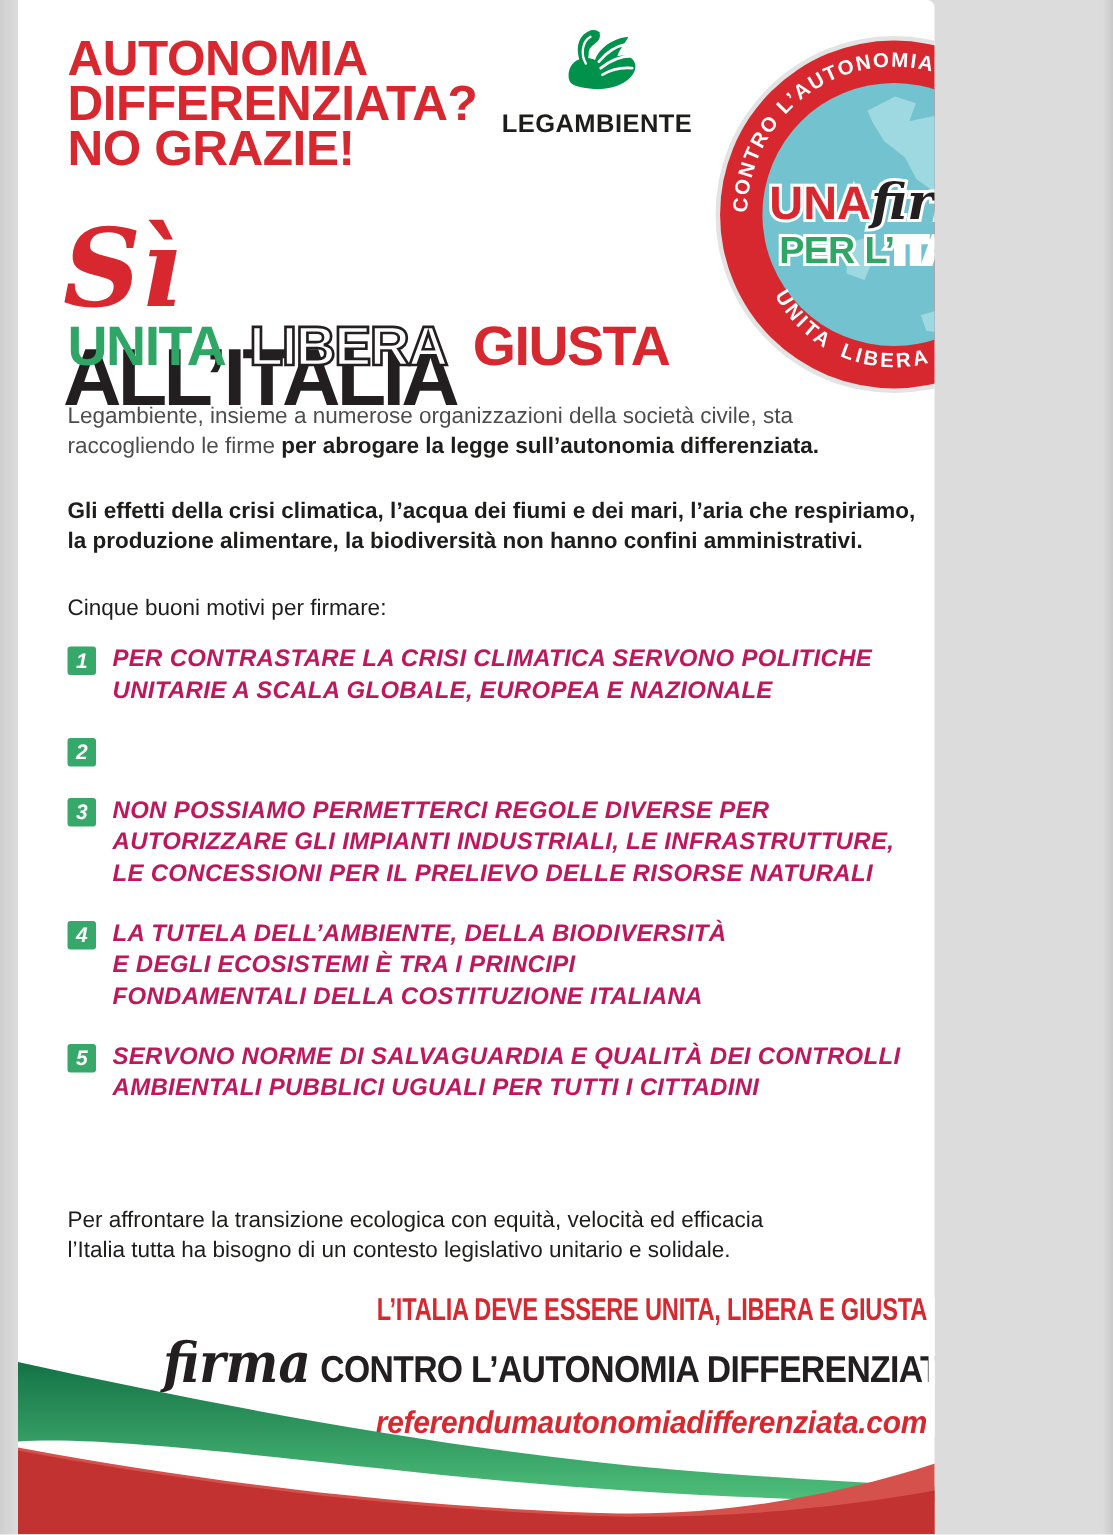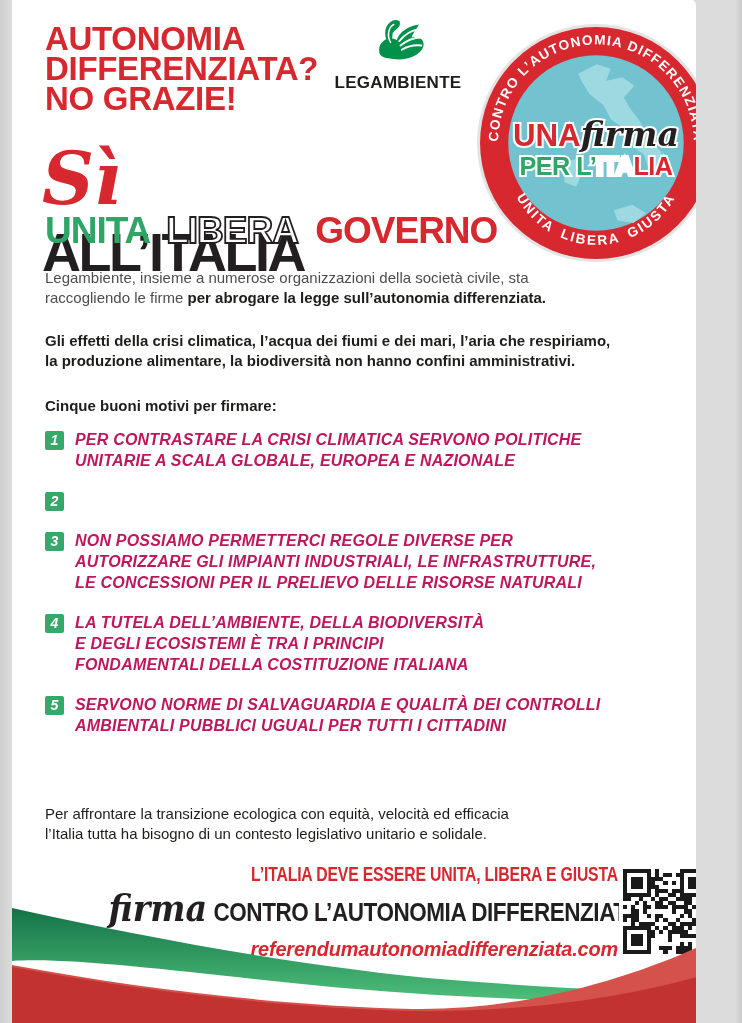--- a/index.html
+++ b/index.html
@@ -3,21 +3,21 @@
 <meta charset="utf-8">
 <style>
   html,body{margin:0;padding:0;}
   body{
     width:742px;height:1023px;position:relative;overflow:hidden;
     background:linear-gradient(90deg,#cfcfcf 0,#dcdcdc 12px,#dcdcdc 735px,#c9c9c9 742px);
     font-family:"Liberation Sans",sans-serif;
     -webkit-font-smoothing:antialiased;
   }
   .page{
-    position:absolute;left:12px;top:0;width:684px;height:1023px;
+    position:absolute;left:12px;top:0;width:611px;height:1023px;
     background:#fff;overflow:hidden;border-radius:0 5px 0 0;
   }
   
   .headline{
     position:absolute;left:33px;top:24px;
     font-size:33px;line-height:30px;font-weight:bold;letter-spacing:-.3px;
     color:#d7282f;white-space:pre-line;
   }
   .logo{position:absolute;left:318px;top:15px;width:136px;text-align:center;}
   .logo svg{display:block;margin:0 auto;}
@@ -30,21 +30,21 @@
   .all-italia{font-weight:bold;font-size:54px;letter-spacing:-2.5px;color:#231f20;}
   .subtitle{position:absolute;left:33px;top:210px;font-weight:bold;font-size:37px;letter-spacing:-1px;}
   .subtitle .unita{color:#2fa566;}
   .subtitle .libera{color:#fff;-webkit-text-stroke:1.8px #231f20;margin:0 8px;}
   .subtitle .giusta{color:#d7282f;}
   
   .para{position:absolute;left:33px;font-size:15px;line-height:20px;white-space:pre-line;color:#1d1d1b;}
   .intro{top:268px;color:#4d4d4f;font-weight:normal;width:600px;}
   .intro b{color:#1d1d1b;}
   .confini{top:331px;font-weight:bold;width:640px;}
-  .reasons-label{top:396px;font-weight:bold;}
+  .reasons-label{top:396px;font-weight:normal;}
   .closing{top:804px;font-weight:normal;width:620px;}
   
   .reasons{position:absolute;left:33px;top:429px;width:650px;display:flex;flex-direction:column;gap:19px;}
   .reason{display:flex;gap:11px;}
   .reason .num{
     flex:0 0 auto;width:19px;height:19px;margin-top:2px;border-radius:2px;
     background:#36a869;color:#fff;font-weight:bold;font-style:italic;
     font-size:14px;line-height:19px;text-align:center;
   }
   .reason .txt{
@@ -125,21 +125,21 @@
     </svg>
   </div>
 
   <div class="title-row">
     <span class="si">Sì</span>
     <span class="all-italia">ALL’ITALIA</span>
   </div>
   <div class="subtitle">
     <span class="unita">UNITA</span>
     <span class="libera">LIBERA</span>
-    <span class="giusta">GOVERNO</span>
+    <span class="giusta">GIUSTA</span>
   </div>
 
   <div class="para intro"><span>Legambiente, insieme a numerose organizzazioni della società civile, sta
 raccogliendo le firme </span><b>per abrogare la legge sull’autonomia differenziata.</b></div>
 
   <div class="para confini">Gli effetti della crisi climatica, l’acqua dei fiumi e dei mari, l’aria che respiriamo,
 la produzione alimentare, la biodiversità non hanno confini amministrativi.</div>
 
   <div class="para reasons-label">Cinque buoni motivi per firmare:</div>
 

